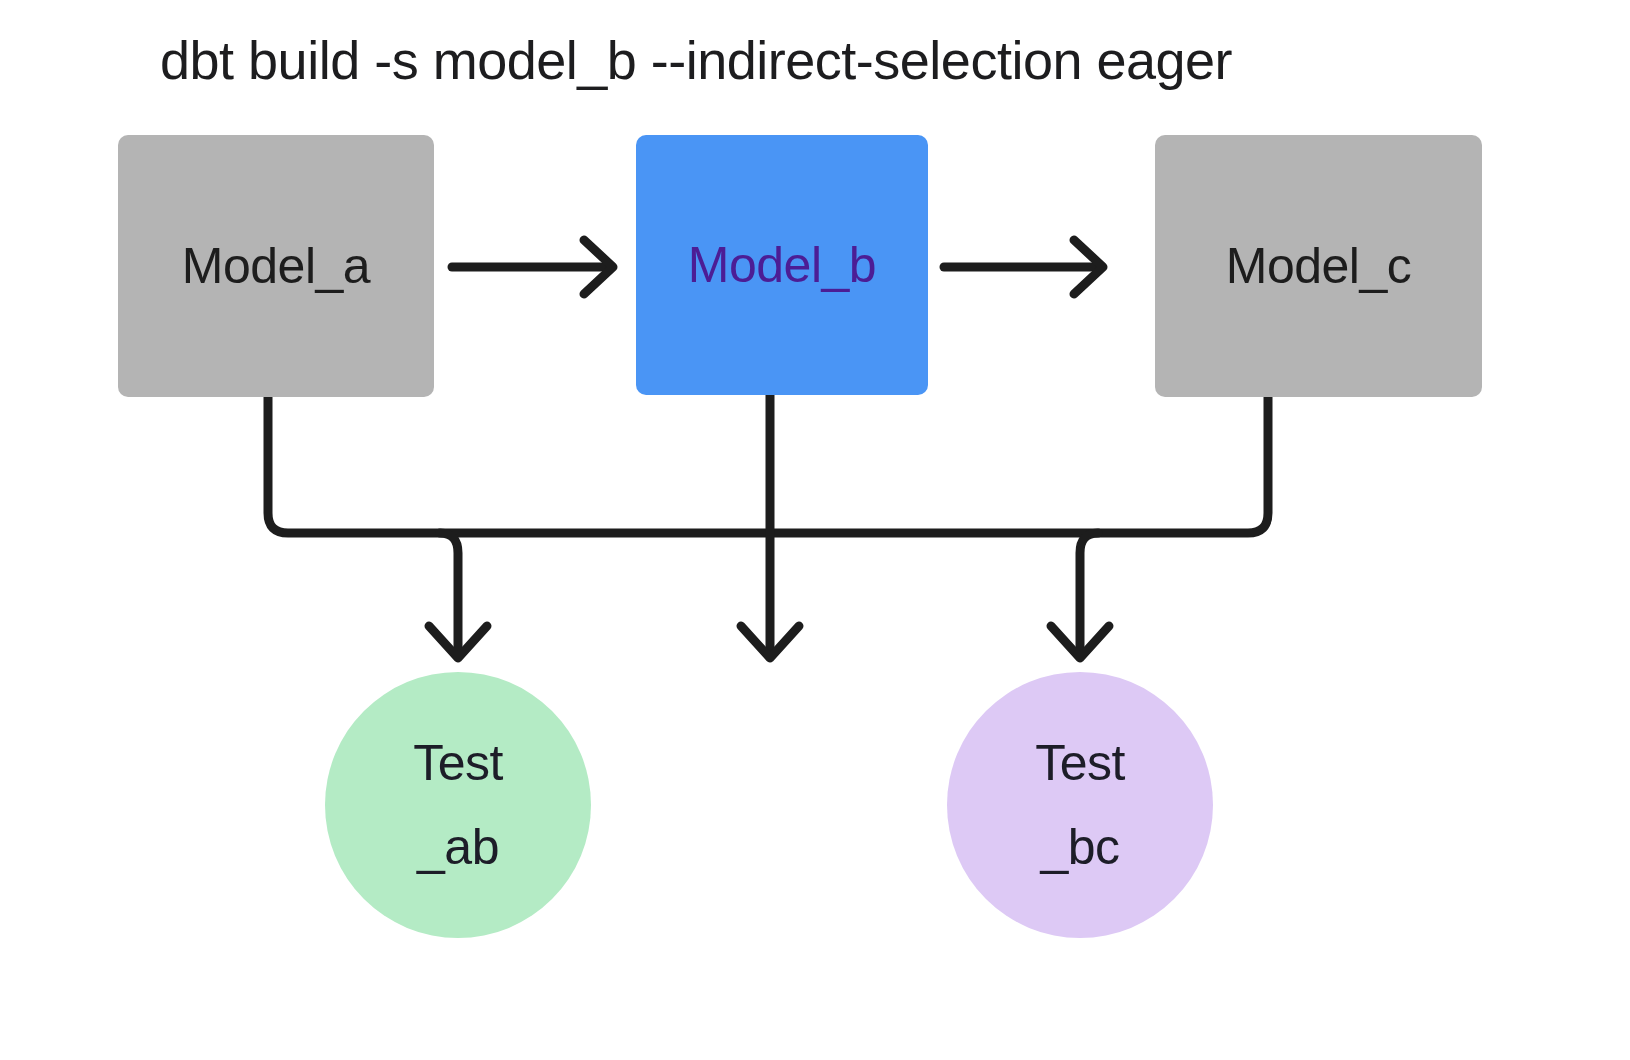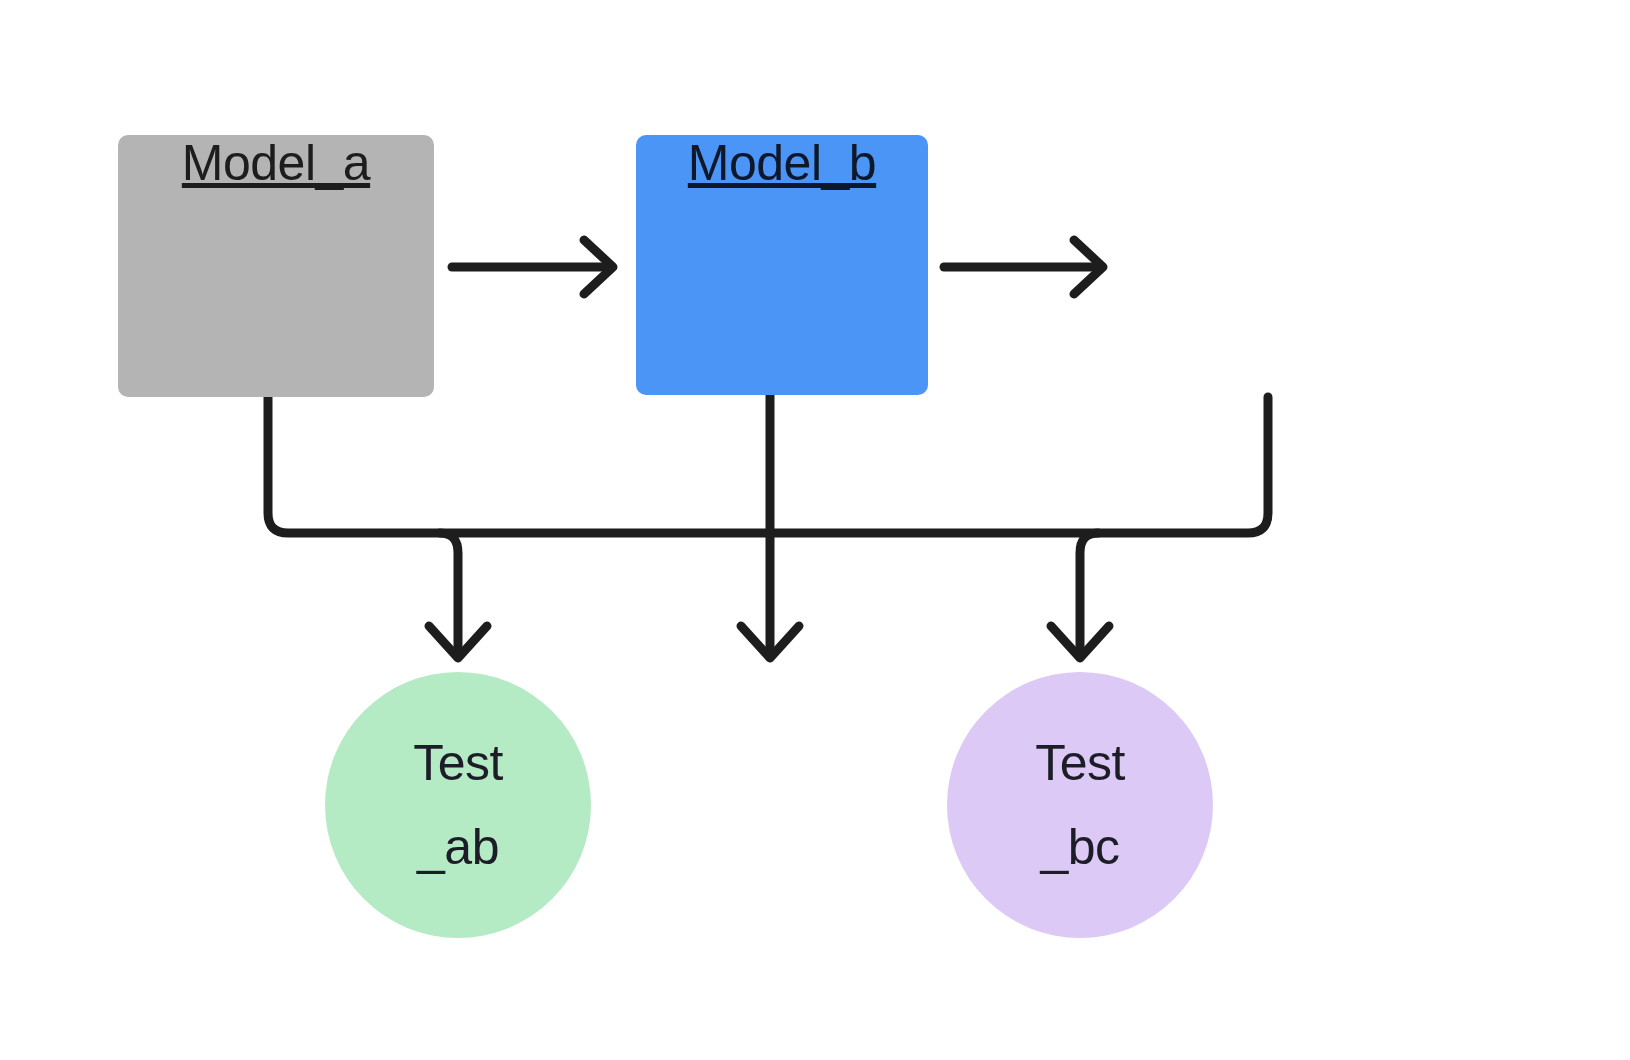--- a/index.html
+++ b/index.html
@@ -36,23 +36,23 @@
     left: 0;
     top: 0;
     width: 1630px;
     height: 1060px;
   }
   
   .model-node {
     position: absolute;
     border-radius: 10px;
     display: flex;
+    align-items: center;
     justify-content: center;
     box-sizing: border-box;
-    text-decoration: underline;
   }
   .model-label {
     font-size: 50px;
     line-height: 56px;
     letter-spacing: -0.5px;
     white-space: nowrap;
   }
   
   .test-node {
     position: absolute;
@@ -70,20 +70,21 @@
     text-align: center;
     white-space: pre;
     color: #1d1d28;
   }
 </style>
 </head>
 <body>
 
 <div id="canvas" style="background: rgb(255, 255, 255);">
 
+  <div id="diagram-title">dbt build -s model_b --indirect-selection eager</div>
 
   <svg id="edges" viewBox="0 0 1630 1060">
 
     <g fill="none" stroke="#1d1d1d" stroke-width="9" stroke-linecap="round" stroke-linejoin="round">
 
       <path d="M 452 267 L 608 267"></path>
       <path d="M 584 240 L 613 267 L 584 294"></path>
 
       <path d="M 944 267 L 1098 267"></path>
       <path d="M 1074 240 L 1103 267 L 1074 294"></path>
@@ -100,24 +101,27 @@
 
       <path d="M 1098 533 Q 1080 533 1080 553 L 1080 653"></path>
       <path d="M 1051 626 L 1080 658 L 1109 626"></path>
     </g>
   </svg>
 
   <div class="model-node" id="node-model-a" style="left: 118px; top: 135px; width: 316px; height: 262px; background: rgb(180, 180, 180); color: rgb(29, 29, 29);">
     <span class="model-label">Model_a</span>
   </div>
 
-  <div class="model-node" id="node-model-b" style="left: 636px; top: 135px; width: 292px; height: 260px; background: rgb(74, 149, 245); color: #0f172a;">
+  <div class="model-node" id="node-model-b" style="left: 636px; top: 135px; width: 292px; height: 260px; background: rgb(74, 149, 245); color: #4c1d95;">
     <span class="model-label">Model_b</span>
   </div>
 
+  <div class="model-node" id="node-model-c" style="left: 1155px; top: 135px; width: 327px; height: 262px; background: rgb(180, 180, 180); color: rgb(29, 29, 29);">
+    <span class="model-label">Model_c</span>
+  </div>
 
   <div class="test-node" id="node-test-ab" style="left: 325px; top: 672px; width: 266px; height: 266px; background: rgb(180, 235, 197); color: rgb(29, 29, 40);">
     <span class="test-label">Test</span>
     <span class="test-label">_ab</span>
   </div>
 
 
   <div class="test-node" id="node-test-bc" style="left: 947px; top: 672px; width: 266px; height: 266px; background: rgb(221, 201, 245); color: rgb(29, 29, 40);">
     <span class="test-label">Test</span>
     <span class="test-label">_bc</span>

